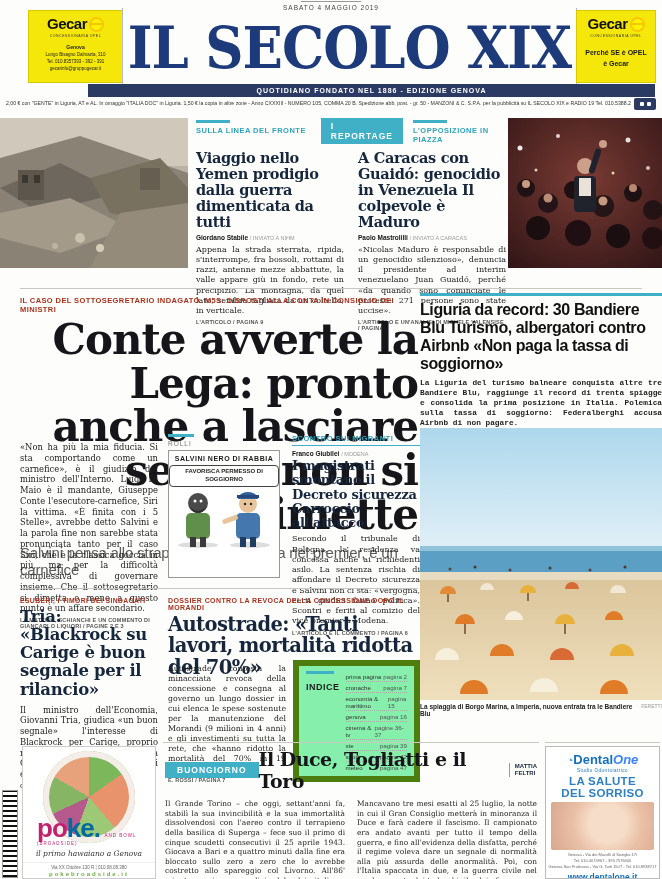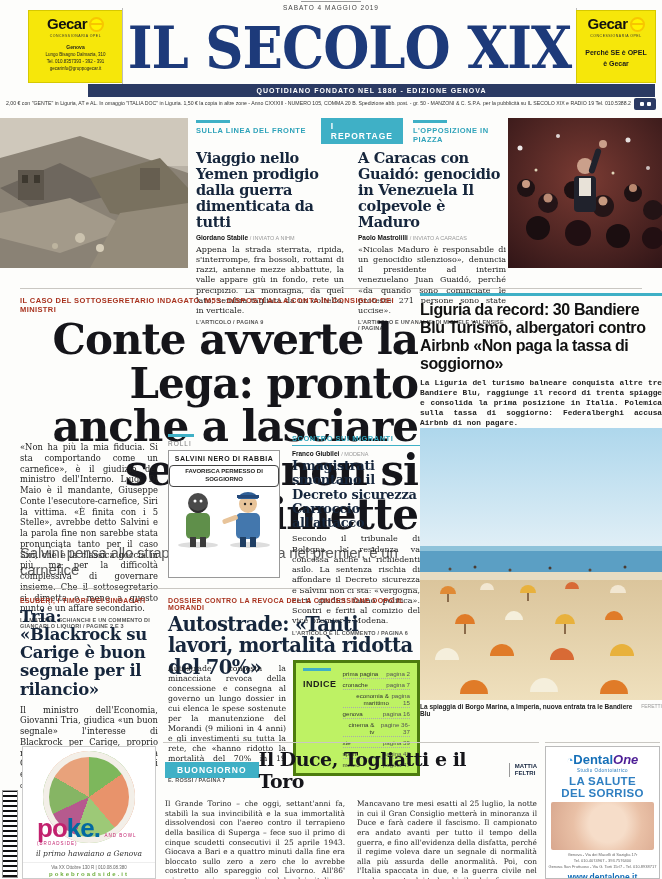--- a/index.html
+++ b/index.html
@@ -62,21 +62,21 @@
   .credit{font-size:5px;color:#999;}
 
   
   .cartoon-box{border:1px solid #999;background:#fff;box-sizing:border-box;text-align:center;}
   .cartoon-cap{font-size:7px;font-weight:bold;letter-spacing:0.5px;margin-top:4px;}
   .bubble{display:inline-block;border:1px solid #444;border-radius:4px;font-size:6px;font-weight:bold;
           padding:2px 4px;line-height:1.3;margin-top:3px;background:#fff;}
   .mini-label{font-size:6.5px;color:#777;letter-spacing:1px;}
 
   
-  .indice-box{background:#bef264;border:3px solid #4d7c0f;box-sizing:border-box;padding:5px 7px 4px 7px;text-align:right;}
+  .indice-box{background:#86efac;border:6px solid #4d7c0f;box-sizing:border-box;padding:5px 7px 4px 7px;}
   .indice-title{font-size:9px;font-weight:bold;letter-spacing:0.5px;}
   .indice-row{display:flex;justify-content:space-between;border-bottom:1px dotted #aaa;
               font-size:6.2px;padding:1.5px 0;color:#333;}
   .indice-row .pg{color:#555;}
 
   
   .bg-label{background:#3fb0c6;color:#fff;font-size:8.5px;font-weight:bold;letter-spacing:1px;
             padding:3px 12px;display:inline-block;}
   .bg-title{font-family:"DejaVu Serif",serif;font-weight:bold;font-size:19px;letter-spacing:-0.5px;color:#15151a;}
   .bg-author{font-size:6px;font-weight:bold;color:#15253f;line-height:1.2;border-left:1px solid #999;
@@ -94,21 +94,21 @@
   .poke-word .pk1{color:#c2216e;}
   .poke-word .pk2{color:#0369a1;}
   .poke-sub{font-size:4.5px;color:#c2216e;letter-spacing:1px;}
   .poke-tag{font-family:"DejaVu Serif",serif;font-style:italic;font-size:7.5px;color:#333;margin-top:3px;}
   .poke-addr{font-size:4.5px;color:#666;margin-top:4px;border-top:1px solid #eee;padding-top:2px;}
   .poke-site{font-size:6px;font-weight:bold;letter-spacing:2px;color:#6fae3e;margin-top:1px;}
   .barcode{background:repeating-linear-gradient(0deg,#111 0 2px,#fff 2px 5px);border:1px solid #999;}
 
   .dental-box{border:1px solid #bbb;background:#fff;box-sizing:border-box;text-align:center;overflow:hidden;padding-top:3px;}
   .dental-logo{font-size:13px;font-weight:bold;color:#1670b8;line-height:1;}
-  .dental-logo .one{font-style:italic;color:#4c1d95;}
+  .dental-logo .one{font-style:italic;color:#3b82f6;}
   .dental-sub{font-size:4.5px;color:#1670b8;letter-spacing:0.5px;}
   .dental-title{font-size:11.5px;font-weight:bold;color:#2f7fc1;line-height:1.05;letter-spacing:0.3px;margin-top:2px;}
   .dental-photo{width:103px;height:48px;margin:3px auto 0 auto;border-radius:2px;
                 background:radial-gradient(circle at 55% 45%, #f6ddc9 0 30%, #e9c0a6 55%, #d8a78e 100%);}
   .dental-line{font-size:4px;color:#666;line-height:1.5;}
   .dental-site{font-size:8.5px;font-weight:bold;color:#1670b8;margin-top:2px;}
 </style>
 </head>
 <body>
 

